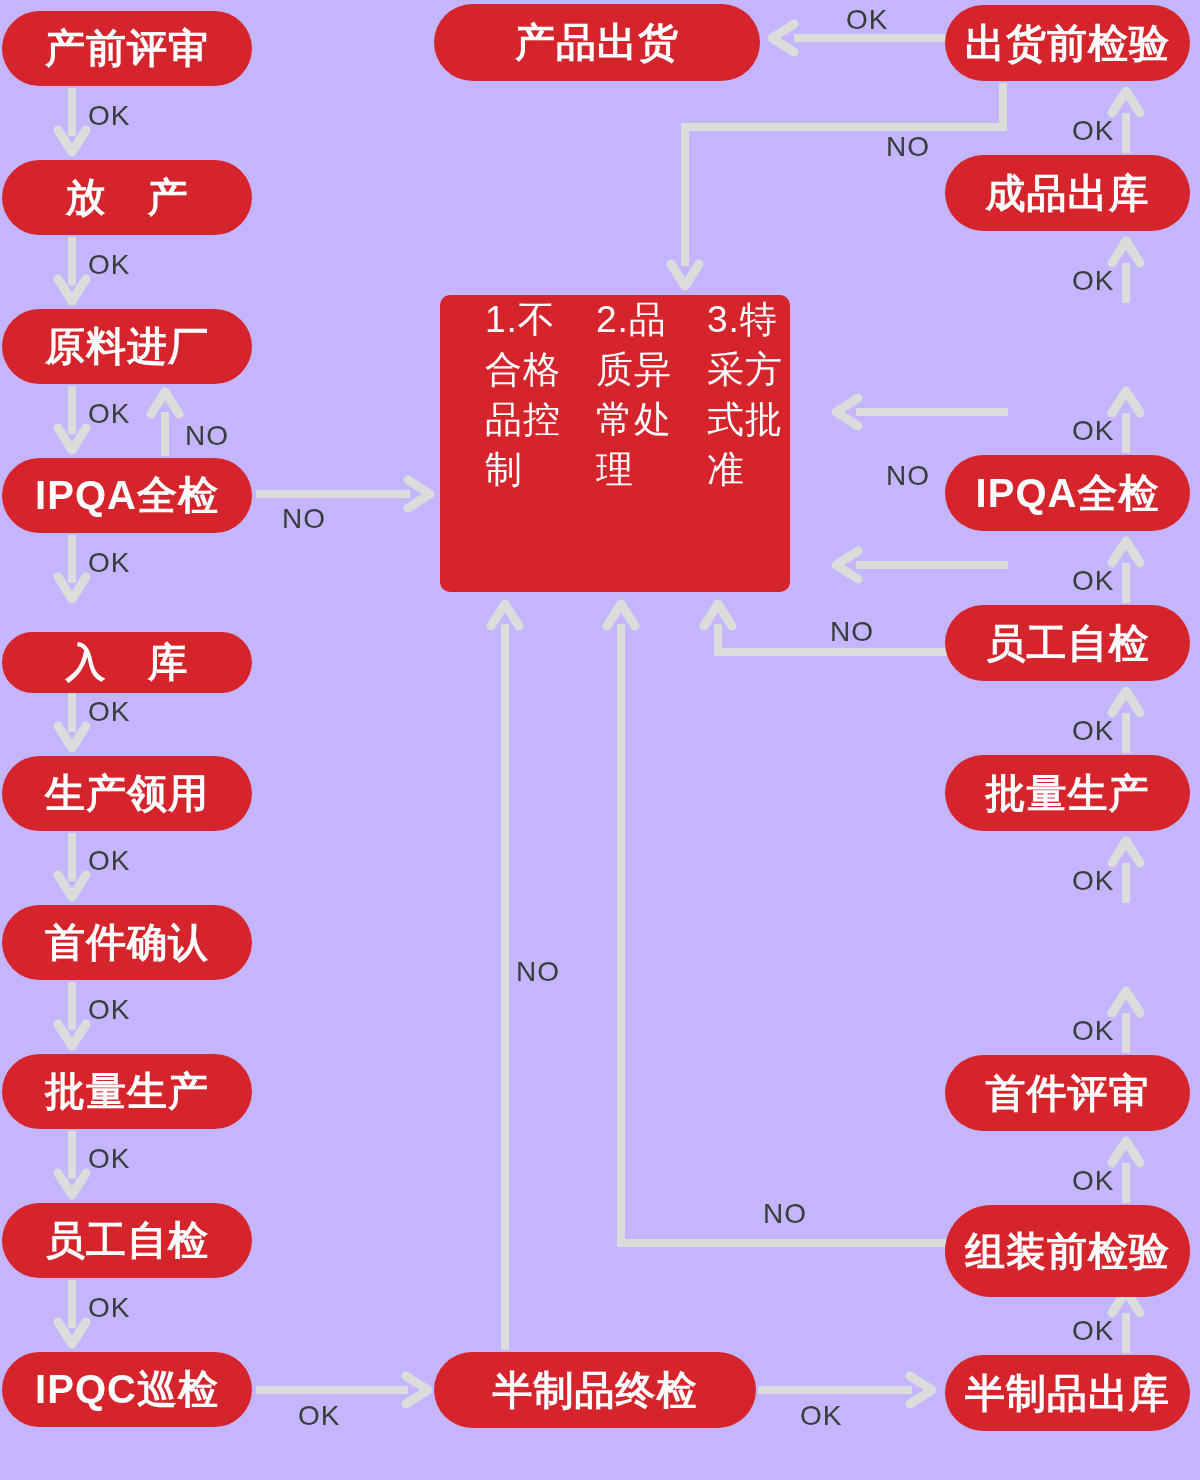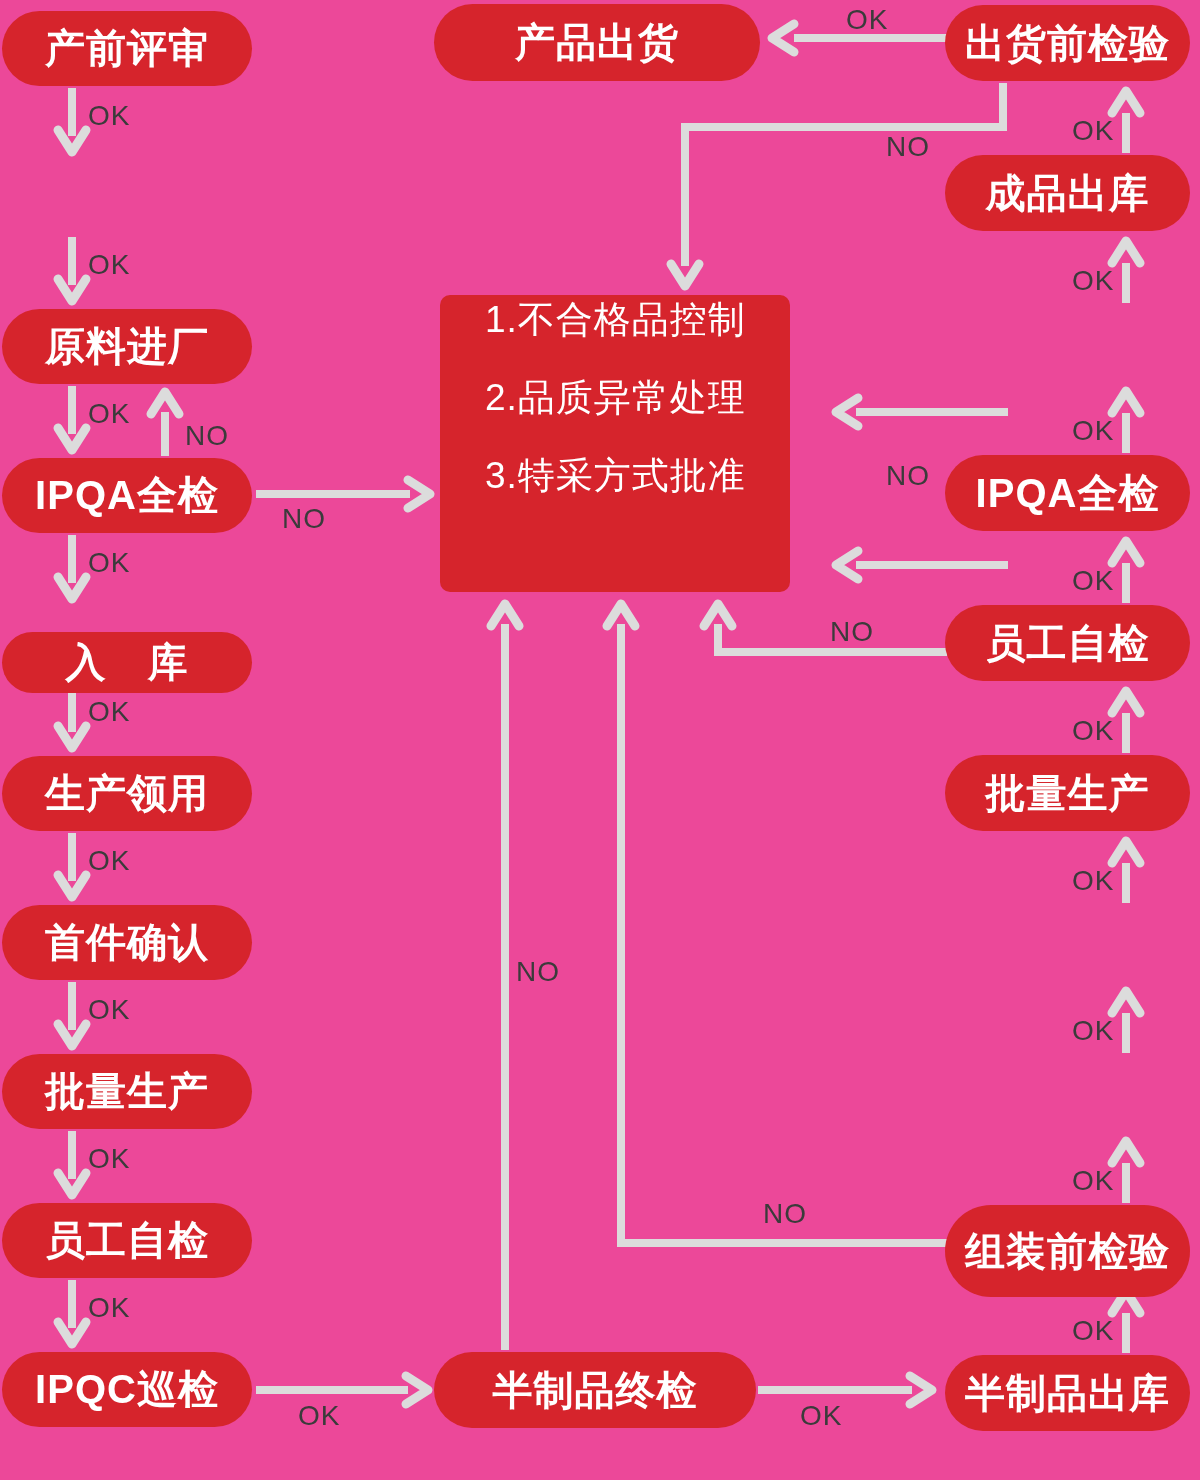--- a/index.html
+++ b/index.html
@@ -1,29 +1,29 @@
 <!DOCTYPE html>
 <html><head>
 <meta charset="utf-8">
 <style>
   html,body{margin:0;padding:0;background:#ffffff;}
   #stage{
-    position:relative;width:1200px;height:1480px;background:#ec4899;overflow:hidden;
+    position:relative;width:1200px;height:1480px;background:#c4b5fd;overflow:hidden;
     font-family:"Liberation Sans","DejaVu Sans",sans-serif;
   }
   #arrow-layer{position:absolute;left:0;top:0;width:1200px;height:1480px;}
   .pill{
     position:absolute;background:#d6242c;color:#ffffff;border-radius:999px;
     display:flex;align-items:center;justify-content:center;
     font-weight:700;font-size:40px;letter-spacing:1px;white-space:nowrap;
   }
   .ctrl-box{
     position:absolute;left:440px;top:295px;width:350px;height:297px;
     background:#d6242c;border-radius:10px;color:#ffffff;
-    display:flex;flex-direction:column;
+    display:flex;flex-direction:row;
     padding-left:45px;box-sizing:border-box;gap:28px;
   }
   .ctrl-box .line{font-size:37px;font-weight:400;letter-spacing:1px;}
   .lbl{
     position:absolute;color:#3b3b3b;font-size:28px;font-weight:400;
     letter-spacing:1px;white-space:nowrap;
   }
   .edge{stroke:#dcdcdc;fill:none;}
   .edge-line{stroke-width:8;}
   .edge-head{stroke-width:9;stroke-linecap:round;stroke-linejoin:round;}
@@ -157,34 +157,36 @@
         <path class="edge edge-line" d="M1126,1203 V1163"></path>
         <polyline class="edge edge-head" points="1112,1163 1126,1141 1140,1163"></polyline>
       </g>
     <g>
         <path class="edge edge-line" d="M1126,1353 V1313"></path>
         <polyline class="edge edge-head" points="1112,1313 1126,1291 1140,1313"></polyline>
       </g>
   </svg>
 
   <div class="pill" style="left:2px;top:11px;width:250px;height:75px">产前评审</div>
+  <div class="pill" style="left:2px;top:160px;width:250px;height:75px">放　产</div>
   <div class="pill" style="left:2px;top:309px;width:250px;height:75px">原料进厂</div>
   <div class="pill" style="left:2px;top:458px;width:250px;height:75px">IPQA全检</div>
   <div class="pill" style="left:2px;top:632px;width:250px;height:61px">入　库</div>
   <div class="pill" style="left:2px;top:756px;width:250px;height:75px">生产领用</div>
   <div class="pill" style="left:2px;top:905px;width:250px;height:75px">首件确认</div>
   <div class="pill" style="left:2px;top:1054px;width:250px;height:75px">批量生产</div>
   <div class="pill" style="left:2px;top:1203px;width:250px;height:75px">员工自检</div>
   <div class="pill" style="left:2px;top:1352px;width:250px;height:75px">IPQC巡检</div>
 
   <div class="pill" style="left:945px;top:5px;width:245px;height:76px">出货前检验</div>
   <div class="pill" style="left:945px;top:155px;width:245px;height:76px">成品出库</div>
   <div class="pill" style="left:945px;top:455px;width:245px;height:76px">IPQA全检</div>
   <div class="pill" style="left:945px;top:605px;width:245px;height:76px">员工自检</div>
   <div class="pill" style="left:945px;top:755px;width:245px;height:76px">批量生产</div>
+  <div class="pill" style="left:945px;top:1055px;width:245px;height:76px">首件评审</div>
   <div class="pill" style="left:945px;top:1205px;width:245px;height:92px">组装前检验</div>
   <div class="pill" style="left:945px;top:1355px;width:245px;height:76px">半制品出库</div>
 
   <div class="pill" style="left:434px;top:4px;width:326px;height:77px">产品出货</div>
   <div class="pill" style="left:434px;top:1352px;width:322px;height:76px">半制品终检</div>
 
   <div class="ctrl-box">
     <div class="line">1.不合格品控制</div>
     <div class="line">2.品质异常处理</div>
     <div class="line">3.特采方式批准</div>

